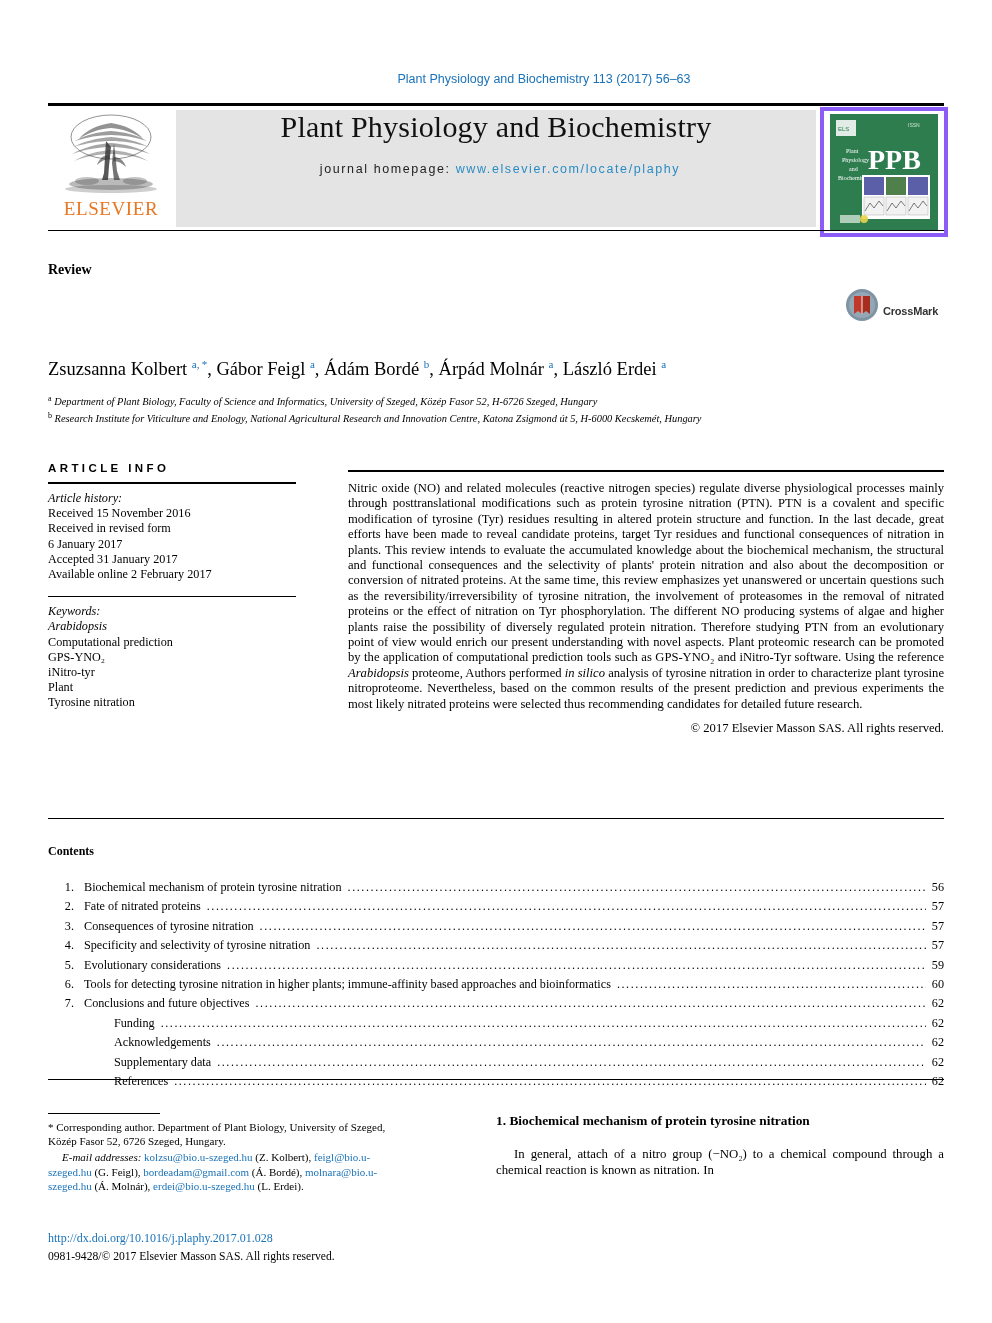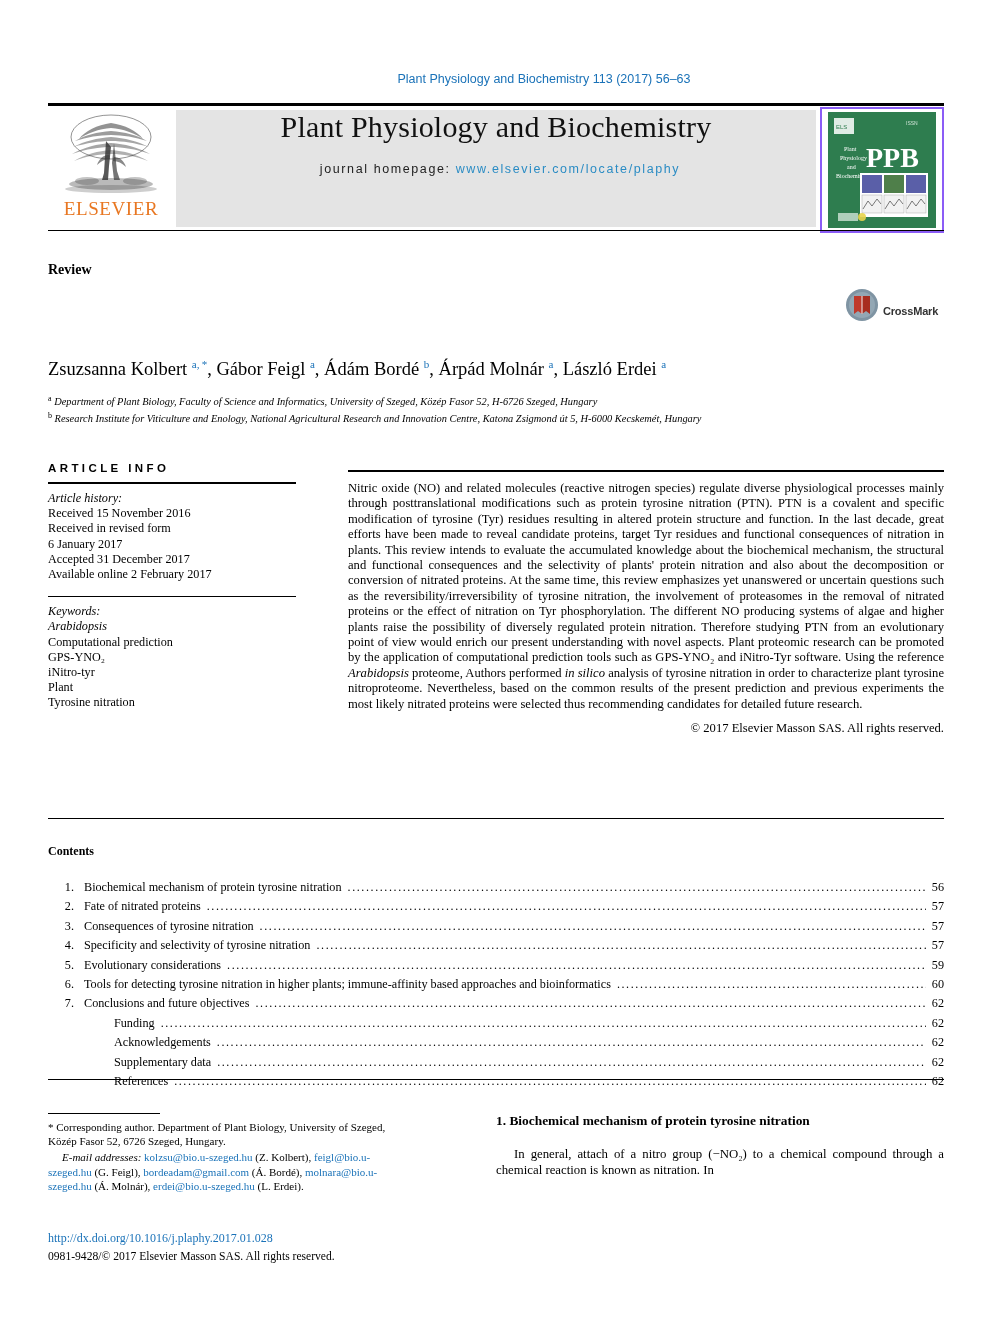--- a/index.html
+++ b/index.html
@@ -103,21 +103,21 @@
   }
   .homepage-line .url {
     color: #2b8cc4;
   }
   .cover-thumb {
     position: absolute;
     left: 772px; top: 4px;
     width: 120px;
     height: 122px;
     background: #fff;
-    border: 2px solid #8b5cf6;
+    border: 4px solid #8b5cf6;
     overflow: hidden;
   }
   .masthead-rule-bottom {
     position: absolute;
     left: 0; top: 127px;
     width: 896px;
     height: 1px;
     background: #000;
   }
 
@@ -436,21 +436,21 @@
 
   <div class="info-col">
     <div class="panel-head">ARTICLE INFO</div>
     <div class="hr-thick"></div>
     <div class="info-body">
       <div class="it">Article history:</div>
       <div id="history-lines">
           <div>Received 15 November 2016</div>
           <div>Received in revised form</div>
           <div>6 January 2017</div>
-          <div>Accepted 31 December 2017</div>
+          <div>Accepted 31 January 2017</div>
           <div>Available online 2 February 2017</div>
         </div>
     </div>
     <div class="info-divider"></div>
     <div class="info-body">
       <div class="kw-head">Keywords:</div>
       <div id="keyword-lines">
           <div style="font-style:italic">Arabidopsis</div>
           <div>Computational prediction</div>
           <div>GPS-YNO₂</div>

